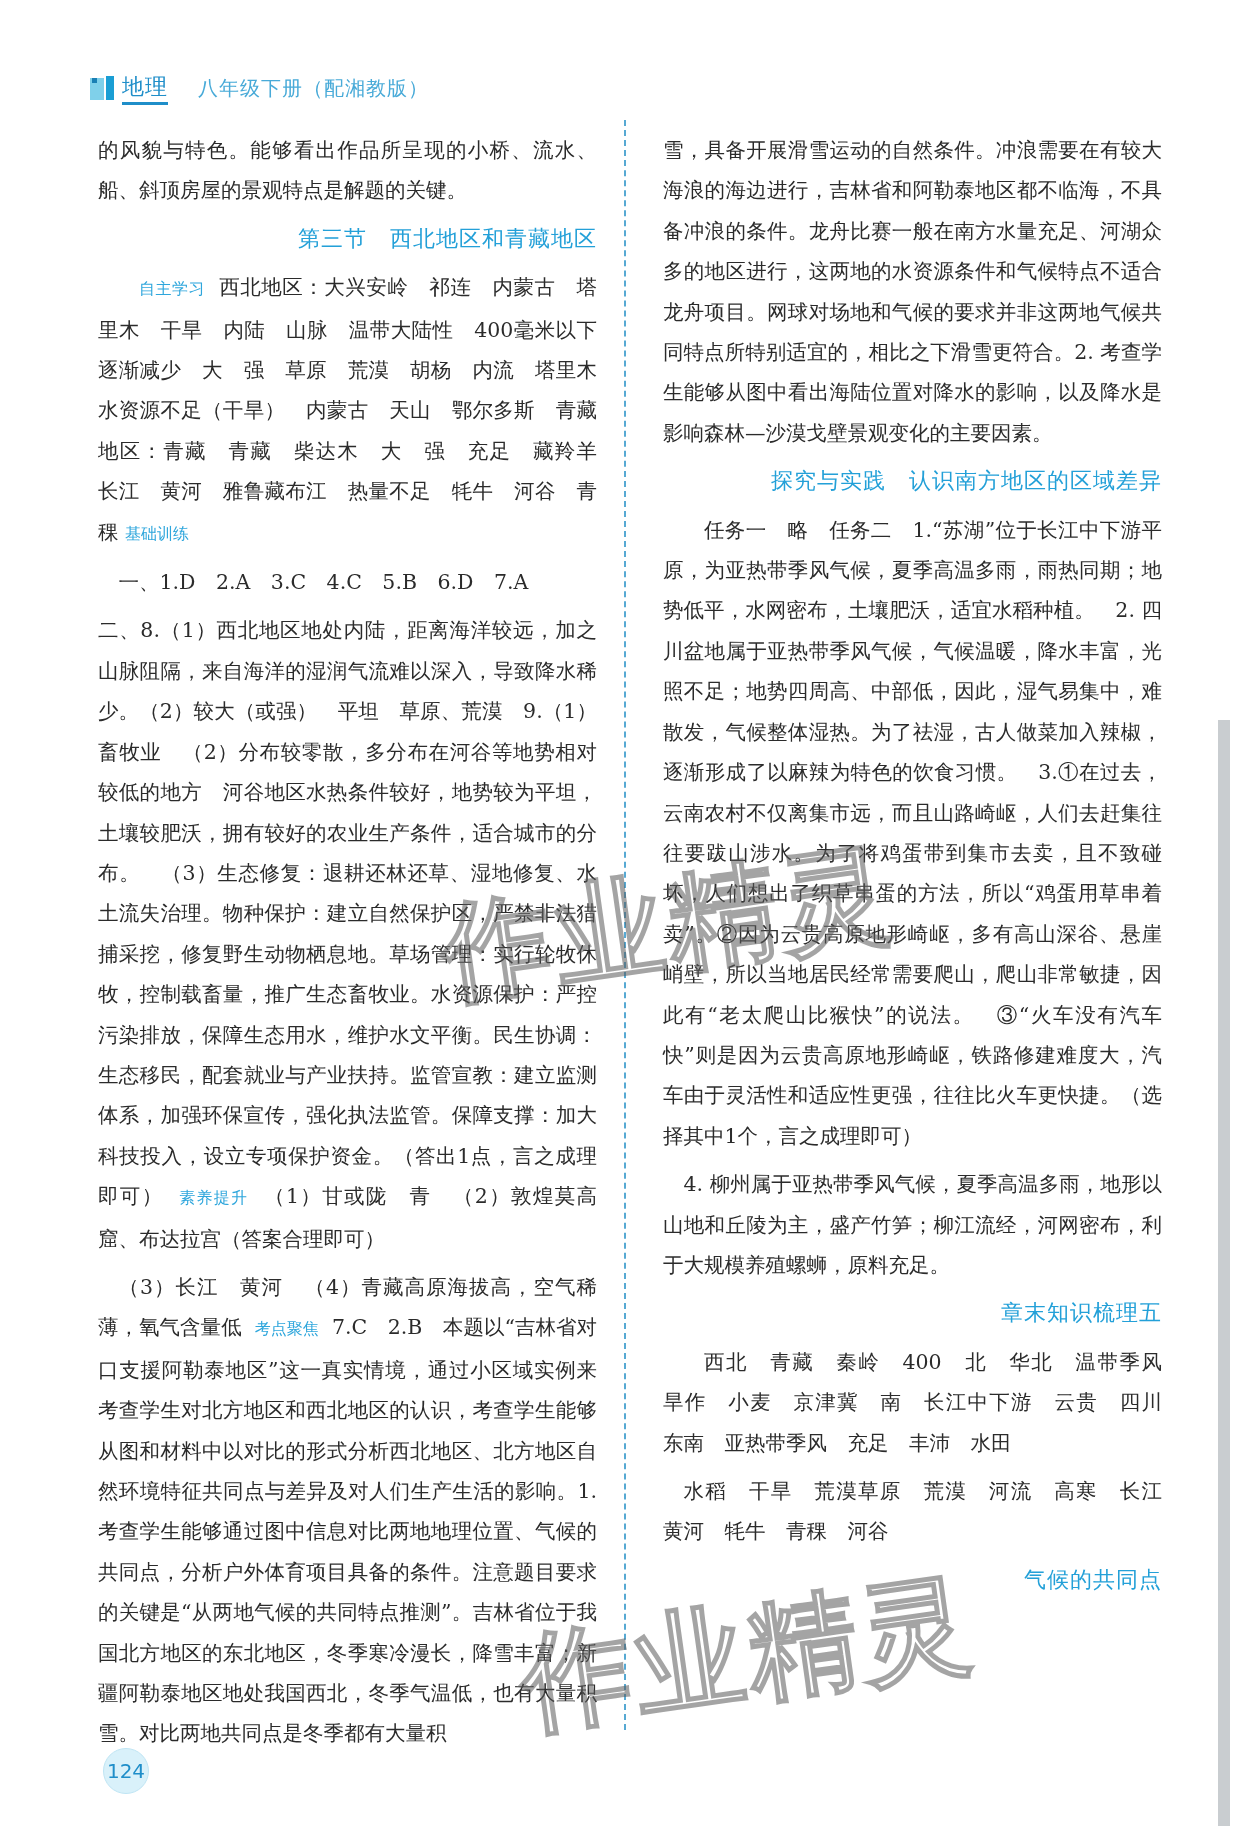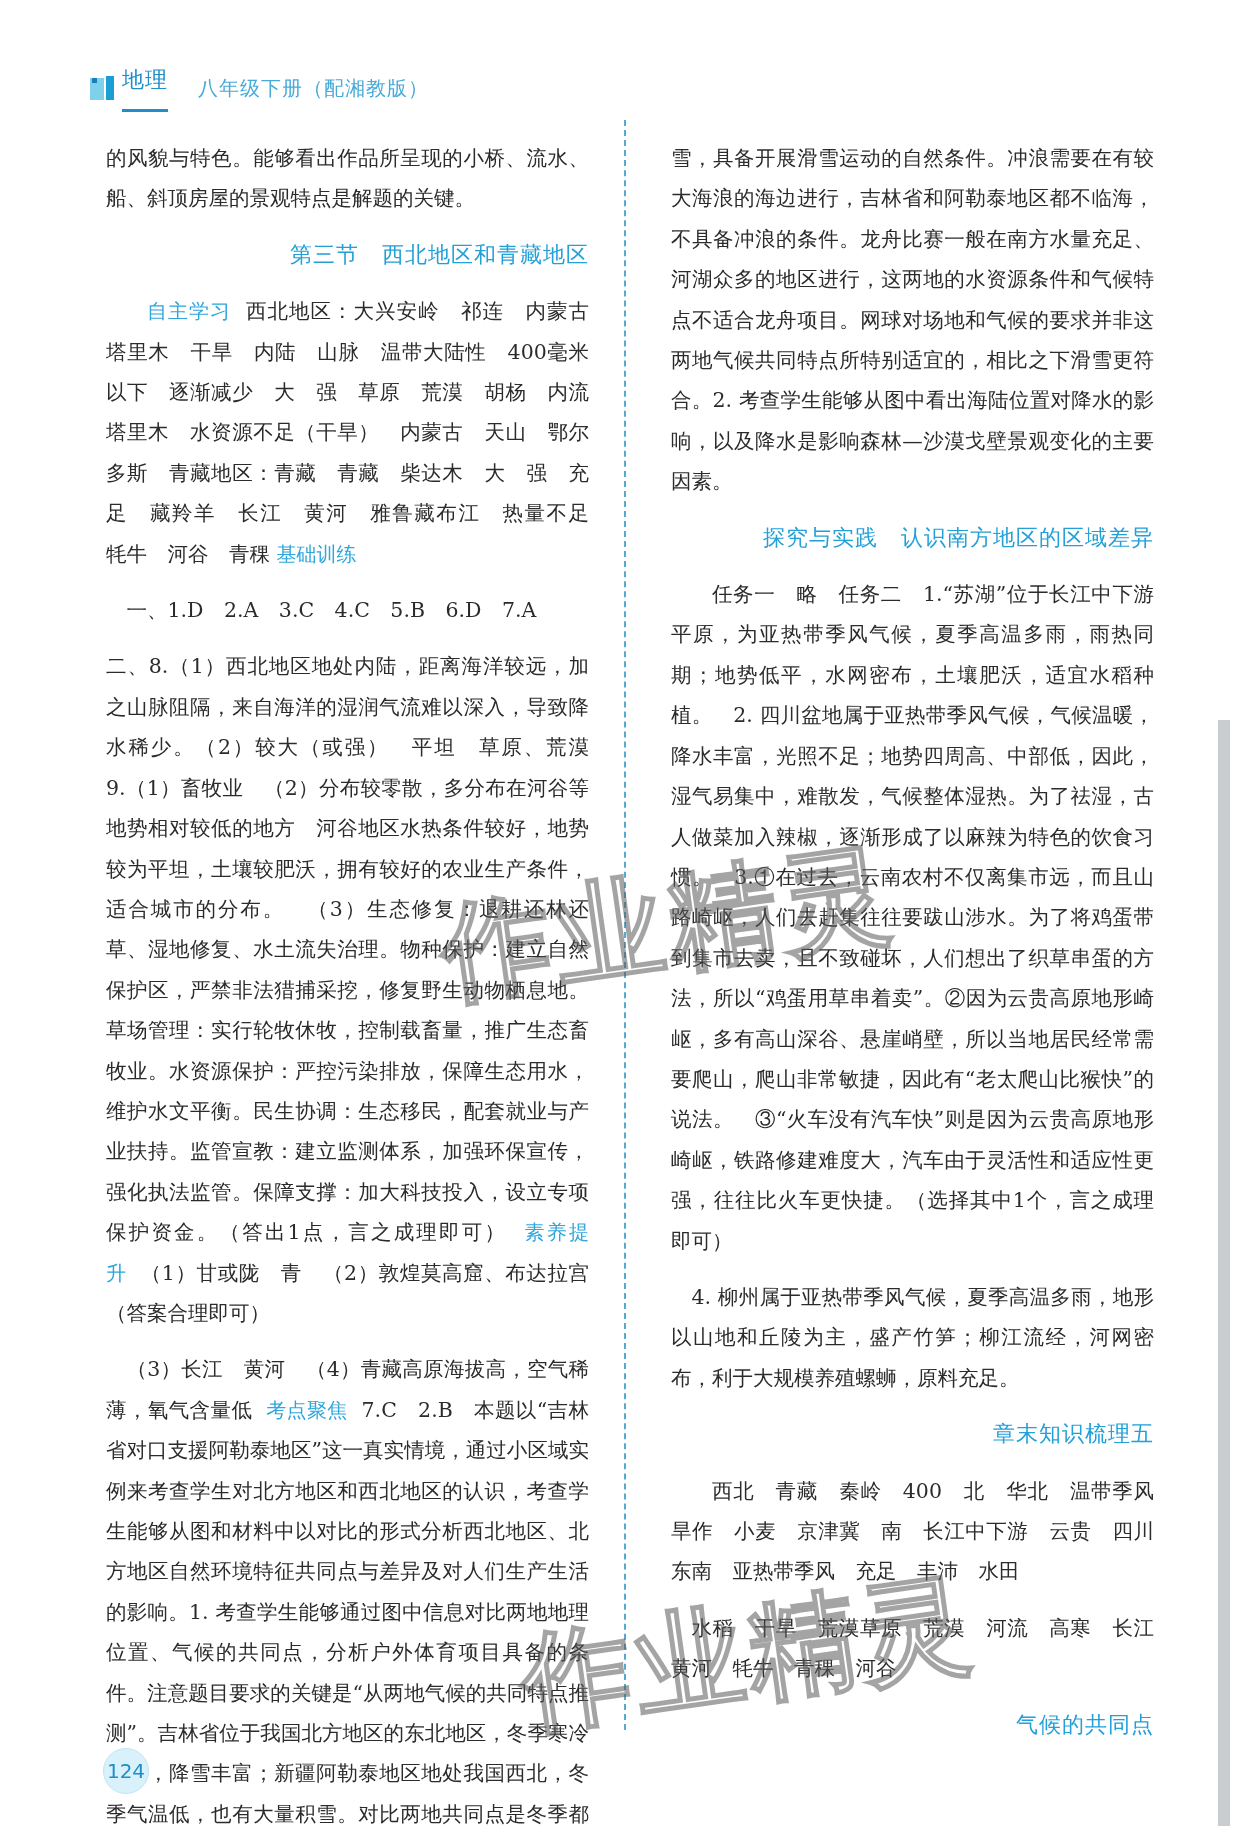--- a/index.html
+++ b/index.html
@@ -16,42 +16,42 @@
   .header {
     position: absolute; left: 90px; top: 70px; height: 36px;
     display: flex; align-items: center;
   }
   .book-icon { width: 26px; height: 24px; position: relative; margin-right: 6px; }
   .book-icon .b1 { position: absolute; left: 0; top: 2px; width: 14px; height: 22px; background: #7fd0ea; }
   .book-icon .b2 { position: absolute; left: 16px; top: 0; width: 8px; height: 24px; background: #1a9ed4; }
   .book-icon .b3 { position: absolute; left: 2px; top: 2px; width: 5px; height: 5px; background: #1a7fb4; }
   .subject {
     font-family: "DejaVu Sans", sans-serif; font-size: 22px; color: #1f8ec9;
-    border-bottom: 3px solid #1f8ec9; padding-bottom: 14px; margin-right: 30px; letter-spacing: 1px;
+    border-bottom: 3px solid #1f8ec9; padding-bottom: 0; margin-right: 30px; letter-spacing: 1px;
   }
   .grade {
     font-family: "DejaVu Sans", sans-serif; font-size: 20px; color: #48aad8; letter-spacing: 1px; text-align: center;
   }
   .divider {
     position: absolute; left: 624px; top: 120px; width: 0; height: 1610px;
     border-left: 2px dashed #57a9d3;
   }
   .col {
     position: absolute; top: 122px; width: 515px;
     font-size: 20.5px; line-height: 40.4px; text-align: justify;
   }
   .col.left { left: 90px; }
   .col.right { left: 655px; }
-  .col p { margin: 16px; }
+  .col p { margin: 8px; }
   .h3 {
     text-align: right; font-family: Liberation Serif, serif;
     font-size: 22px; color: #23a0d8; letter-spacing: 1px;
   }
   .tag {
-    font-family: "DejaVu Sans", sans-serif; color: #2ea6dc; font-size: 20px;
+    font-family: "DejaVu Sans", sans-serif; color: #2ea6dc; font-size: 16px;
   }
   .indent { text-indent: 2em; }
   .indent1 { text-indent: 1em; }
   .page-number {
     position: absolute; left: 103px; top: 1748px; width: 44px; height: 44px;
     border-radius: 50%; background: #d9f1fa; border: 1px solid #bfe5f4;
     display: flex; align-items: center; justify-content: center;
     font-family: "DejaVu Sans", sans-serif; font-size: 20px; color: #1f8ec9;
   }
   .watermark {

